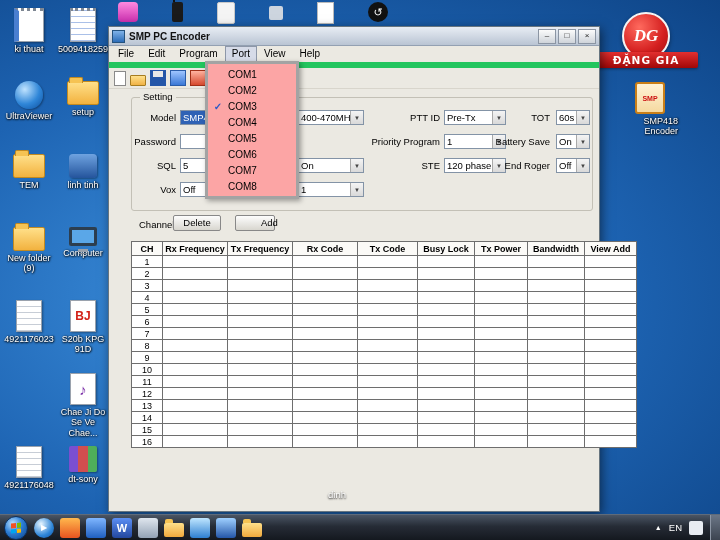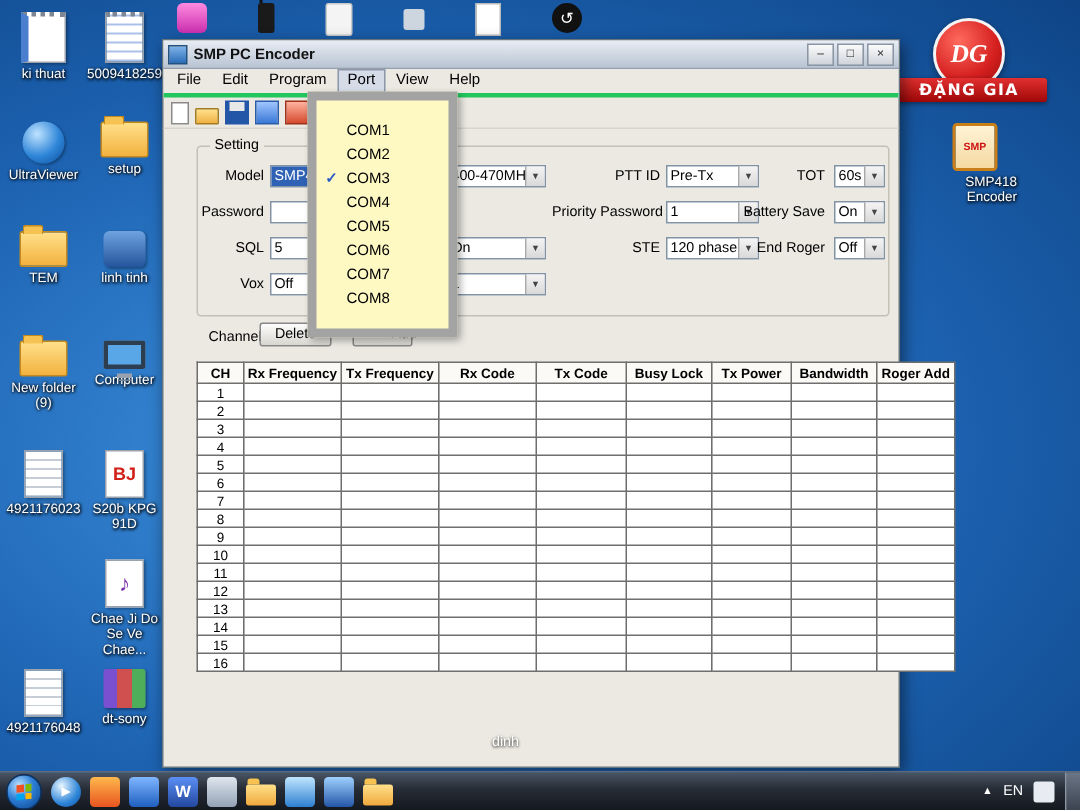--- a/index.html
+++ b/index.html
@@ -60,35 +60,35 @@
 
   
   #win{position:absolute;left:108px;top:26px;width:492px;height:486px;background:#ebe9e2;
     border:1px solid #67757f;box-shadow:2px 3px 10px rgba(0,0,0,.5);z-index:10;box-sizing:border-box;}
   .titlebar{height:18px;background:linear-gradient(#e8edf4,#b9c4d3);border-bottom:1px solid #93a0b2;
     display:flex;align-items:center;padding:0 3px;}
   .title-icon{width:11px;height:11px;background:linear-gradient(#7fb2e8,#2b6cb8);border:1px solid #24527e;margin-right:4px;}
   .title-text{font-size:10px;font-weight:bold;color:#111;flex:1;}
   .win-btn{width:16px;height:13px;margin-left:2px;background:linear-gradient(#fbfbfb,#cfd4da);
     border:1px solid #8b95a3;font-size:8px;line-height:11px;text-align:center;color:#222;}
-  .menubar{height:16px;display:flex;align-items:stretch;background:#ebe9e2;border-bottom:3px solid #22c55e;padding-left:2px;}
+  .menubar{height:16px;display:flex;align-items:stretch;background:#ebe9e2;border-bottom:6px solid #22c55e;padding-left:2px;}
   .menu-item{font-size:10px;padding:2px 7px;color:#000;}
   .menu-item.active{background:#d6dbe8;border:1px solid #8d97a8;padding:1px 6px;}
   .toolbar{height:20px;display:flex;align-items:center;gap:4px;padding:0 5px;border-bottom:1px solid #d8d5cc;}
   .tbi{width:16px;height:16px;box-sizing:border-box;}
   .new-icon{background:#fff;border:1px solid #8a8a8a;width:12px;height:15px;}
   .open-icon{background:linear-gradient(#ffe08a,#f0b245);border:1px solid #a67c1f;height:11px;margin-top:5px;border-radius:1px;}
   .save-icon{background:#2456a8;position:relative;}
   .save-icon::after{content:"";position:absolute;left:3px;top:1px;width:10px;height:6px;background:#e8e8e8;}
   .read-icon{background:linear-gradient(#9fc5ff,#3a78d6);border:1px solid #2a5ca8;}
   .write-icon{background:linear-gradient(#ffb3a0,#d64a2e);border:1px solid #a03018;}
 
   
-  .port-popup{position:absolute;left:96px;top:34px;width:88px;background:#fef9c3;border:6px solid #a3a3a3;
-    box-shadow:2px 2px 5px rgba(0,0,0,.35);z-index:50;padding:12px 0;}
+  .port-popup{position:absolute;left:96px;top:34px;width:88px;background:#fca5a5;border:3px solid #a3a3a3;
+    box-shadow:2px 2px 5px rgba(0,0,0,.35);z-index:50;padding:2px 0;}
   .pm-row{display:flex;align-items:center;height:16px;font-size:10px;color:#000;}
   .pm-check,.pm-spacer{width:20px;text-align:center;color:#2a58c6;font-size:10px;font-weight:bold;}
 
   
   .setting-group{position:absolute;left:22px;top:70px;width:460px;height:112px;border:1px solid #c3c0b6;border-radius:3px;}
   .setting-legend{position:absolute;top:-7px;left:8px;background:#ebe9e2;font-size:9.5px;padding:0 3px;color:#000;}
   .flabel{position:absolute;font-size:9.5px;text-align:right;color:#000;height:12px;line-height:12px;white-space:nowrap;}
   .combo{position:absolute;height:15px;border:1px solid #8393a6;background:#fff;display:flex;font-size:9.5px;box-sizing:border-box;}
   .combo .ct{flex:1;padding:0 2px;white-space:nowrap;overflow:hidden;line-height:13px;}
   .combo .ct.sel{background:#2f62b5;color:#fff;}
@@ -277,21 +277,21 @@
       </div>
       <span class="flabel" style="left:352px;top:14px;width:66px">TOT</span>
       <div class="combo" style="left:424px;top:12px;width:34px">
         <span class="ct">60s</span>
         <span class="ca">▼</span>
       </div>
 
       <span class="flabel" style="left:0;top:38px;width:44px">Password</span>
       <input class="tbox" style="left: 48px; top: 36px; width: 62px;" value="">
       <span class="flabel" style="left:116px;top:38px;width:46px">I</span>
-      <span class="flabel" style="left:236px;top:38px;width:72px">Priority Password</span>
+      <span class="flabel" style="left:236px;top:38px;width:72px">Priority Program</span>
       <div class="combo" style="left:312px;top:36px;width:62px">
         <span class="ct">1</span>
         <span class="ca">▼</span>
       </div>
       <span class="flabel" style="left:352px;top:38px;width:66px">Battery Save</span>
       <div class="combo" style="left:424px;top:36px;width:34px">
         <span class="ct">On</span>
         <span class="ca">▼</span>
       </div>
 
@@ -336,21 +336,21 @@
       <thead>
           <tr>
             <th>CH</th>
             <th>Rx Frequency</th>
             <th>Tx Frequency</th>
             <th>Rx Code</th>
             <th>Tx Code</th>
             <th>Busy Lock</th>
             <th>Tx Power</th>
             <th>Bandwidth</th>
-            <th>Roger Add</th>
+            <th>View Add</th>
           </tr>
         </thead>
       <tbody>
           <tr>
             <td>1</td>
             <td></td>
             <td></td>
             <td></td>
             <td></td>
             <td></td>

